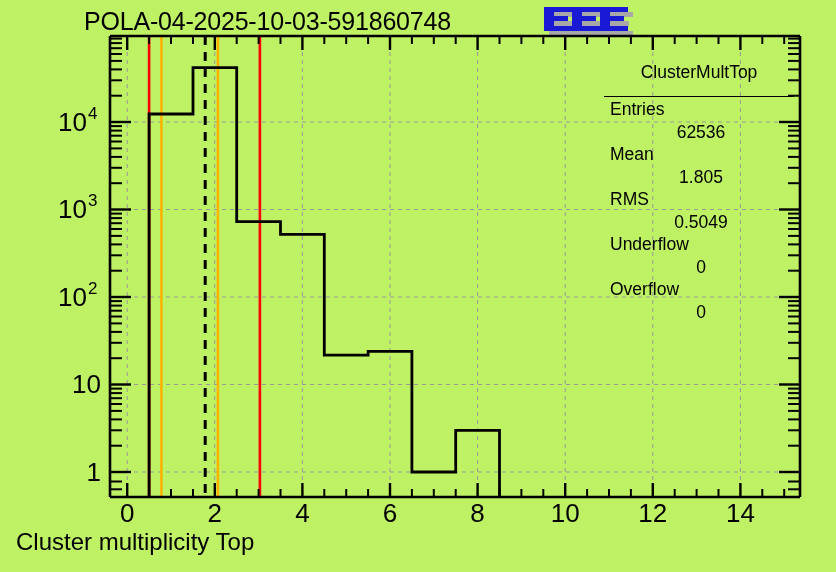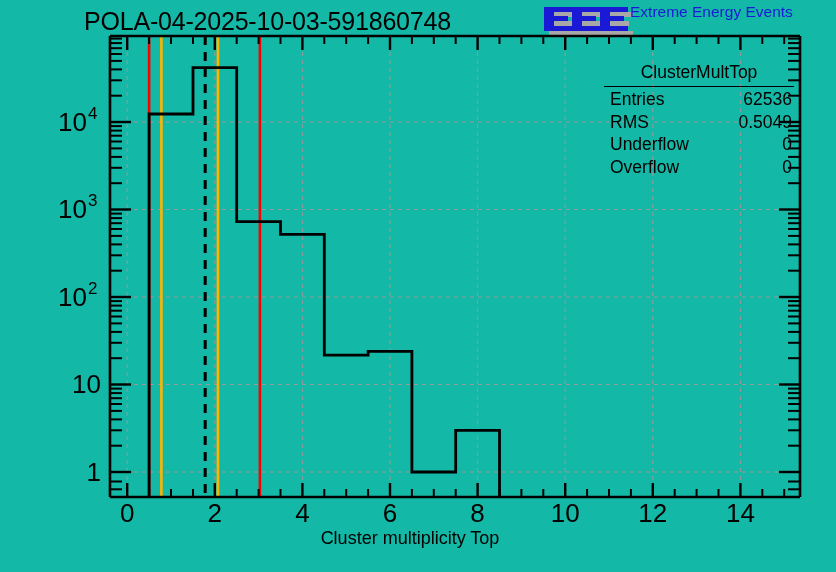--- a/index.html
+++ b/index.html
@@ -4,21 +4,21 @@
 <style>
   html, body {
     margin: 0;
     padding: 0;
     background: #ffffff;
   }
   #root-canvas {
     position: relative;
     width: 836px;
     height: 572px;
-    background: #14b8a6;
+    background: #bef264;
     overflow: hidden;
     font-family: "Liberation Sans", sans-serif;
   }
   svg { display: block; }
   .plot-title {
     position: absolute;
     left: 84px;
     top: 7px;
     font-family: "Liberation Sans", sans-serif;
     font-size: 25px;
@@ -42,46 +42,48 @@
     font-family: "Liberation Sans", sans-serif;
     font-size: 15.5px;
     line-height: 19px;
     white-space: nowrap;
   }
   .axis-title-x {
     position: absolute;
     left: 0;
     top: 528px;
     width: 820px;
-    text-align: center;
-    font-family: "Liberation Sans", sans-serif;
-    font-size: 18px;
+    text-align: left;
+    font-family: "Liberation Sans", sans-serif;
+    font-size: 24px;
     color: #000000;
+    padding-left: 16px;
   }
   .stats-box {
     position: absolute;
     left: 604px;
     top: 62px;
     width: 190px;
     font-family: "Liberation Sans", sans-serif;
     font-size: 17.5px;
     color: #000000;
     background: transparent;
   }
   .stats-title {
     text-align: center;
-    padding-bottom: 3px;
+    padding-bottom: 13px;
     border-bottom: 1.6px solid #000;
     margin-bottom: 1px;
   }
   .stats-row {
     display: flex;
     justify-content: space-between;
     line-height: 22.5px;
     padding: 0 2px 0 6px;
+    flex-direction: column;
   }
   .stats-row .k { text-align: left; }
   .stats-row .v { text-align: center; }
   .tick-label {
     font-family: "Liberation Sans", sans-serif;
     fill: #000000;
   }
 </style>
 </head>
 <body>
@@ -115,21 +117,20 @@
         <rect x="32" y="5" width="28" height="5" fill="#1a1ad6"></rect>
         <rect x="32" y="14" width="24" height="5" fill="#1a1ad6"></rect>
         <rect x="32" y="24" width="28" height="5" fill="#1a1ad6"></rect>
         <rect x="60" y="5" width="10" height="24" fill="#1a1ad6"></rect>
         <rect x="60" y="5" width="28" height="5" fill="#1a1ad6"></rect>
         <rect x="60" y="14" width="24" height="5" fill="#1a1ad6"></rect>
         <rect x="60" y="24" width="28" height="5" fill="#1a1ad6"></rect>
       </g>
     </svg>
     <div class="logo-text">
-      <div>Extreme Energy Events</div>
     </div>
   </div>
 
   <svg width="836" height="572" viewBox="0 0 836 572" style="position:absolute;left:0;top:0;">
 
     <g stroke="#999999" stroke-width="1" stroke-dasharray="4,4" fill="none">
 
       <line x1="110" y1="472.0" x2="800" y2="472.0"></line>
       <line x1="110" y1="384.5" x2="800" y2="384.5"></line>
       <line x1="110" y1="297.0" x2="800" y2="297.0"></line>
@@ -386,20 +387,24 @@
     </g>
   </svg>
 
   <div class="stats-box">
     <div class="stats-title">ClusterMultTop</div>
     <div class="stats-row">
       <span class="k">Entries</span>
       <span class="v">62536</span>
     </div>
     <div class="stats-row">
+      <span class="k">Mean</span>
+      <span class="v">1.805</span>
+    </div>
+    <div class="stats-row">
       <span class="k">RMS</span>
       <span class="v">0.5049</span>
     </div>
     <div class="stats-row">
       <span class="k">Underflow</span>
       <span class="v">0</span>
     </div>
     <div class="stats-row">
       <span class="k">Overflow</span>
       <span class="v">0</span>

